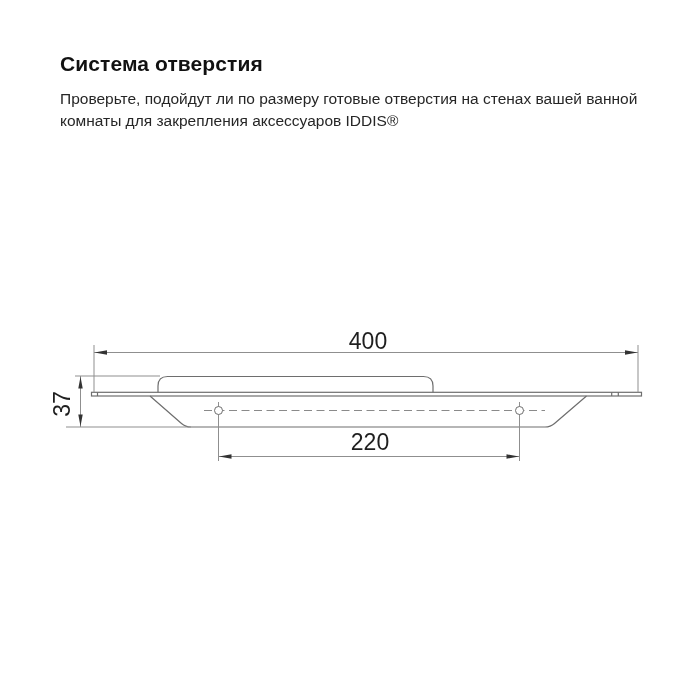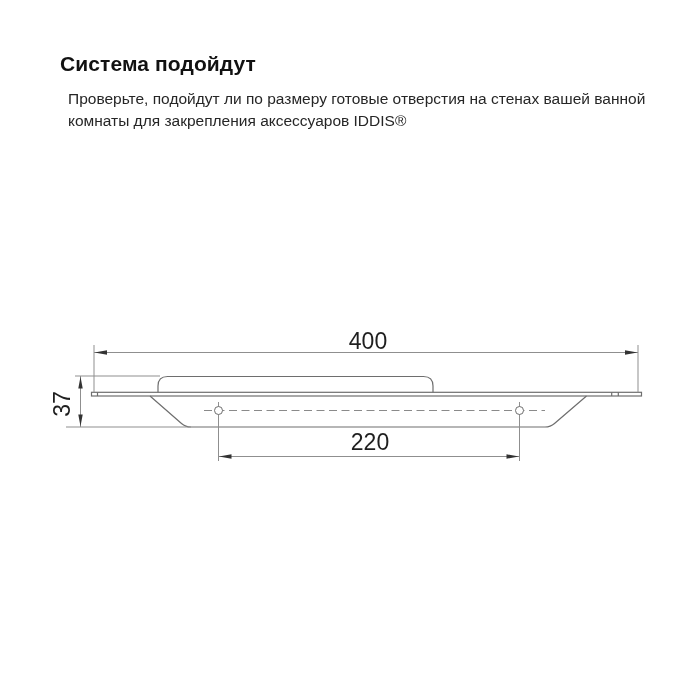--- a/index.html
+++ b/index.html
@@ -25,21 +25,21 @@
     font-size: 21px;
     font-weight: bold;
     color: #111111;
     margin: 0 0 12px 0;
     letter-spacing: 0.1px;
   }
   .page-description {
     font-size: 15.5px;
     line-height: 22px;
     color: #262626;
-    margin: 8px;
+    margin: 0;
     max-width: 600px;
   }
   .drawing-svg {
     position: absolute;
     left: 0;
     top: 0;
     width: 700px;
     height: 700px;
   }
   
@@ -51,21 +51,21 @@
   .dimtext {
     font-family: "Liberation Sans", sans-serif;
     font-size: 23px;
     fill: #1f1f1f;
   }
 </style>
 </head>
 <body>
 
 <div class="content">
-  <h1 class="page-title">Система подойдут</h1>
+  <h1 class="page-title">Система отверстия</h1>
   <p class="page-description">Проверьте, подойдут ли по размеру готовые отверстия на стенах вашей ванной комнаты для закрепления аксессуаров IDDIS®</p>
 </div>
 
 <svg class="drawing-svg" viewBox="0 0 700 700" aria-hidden="true">
 
   <g>
 
     <rect class="obj" x="91.5" y="392.3" width="550" height="3.7"></rect>
 
     <line class="obj" x1="97.5" y1="392.3" x2="97.5" y2="396"></line>

